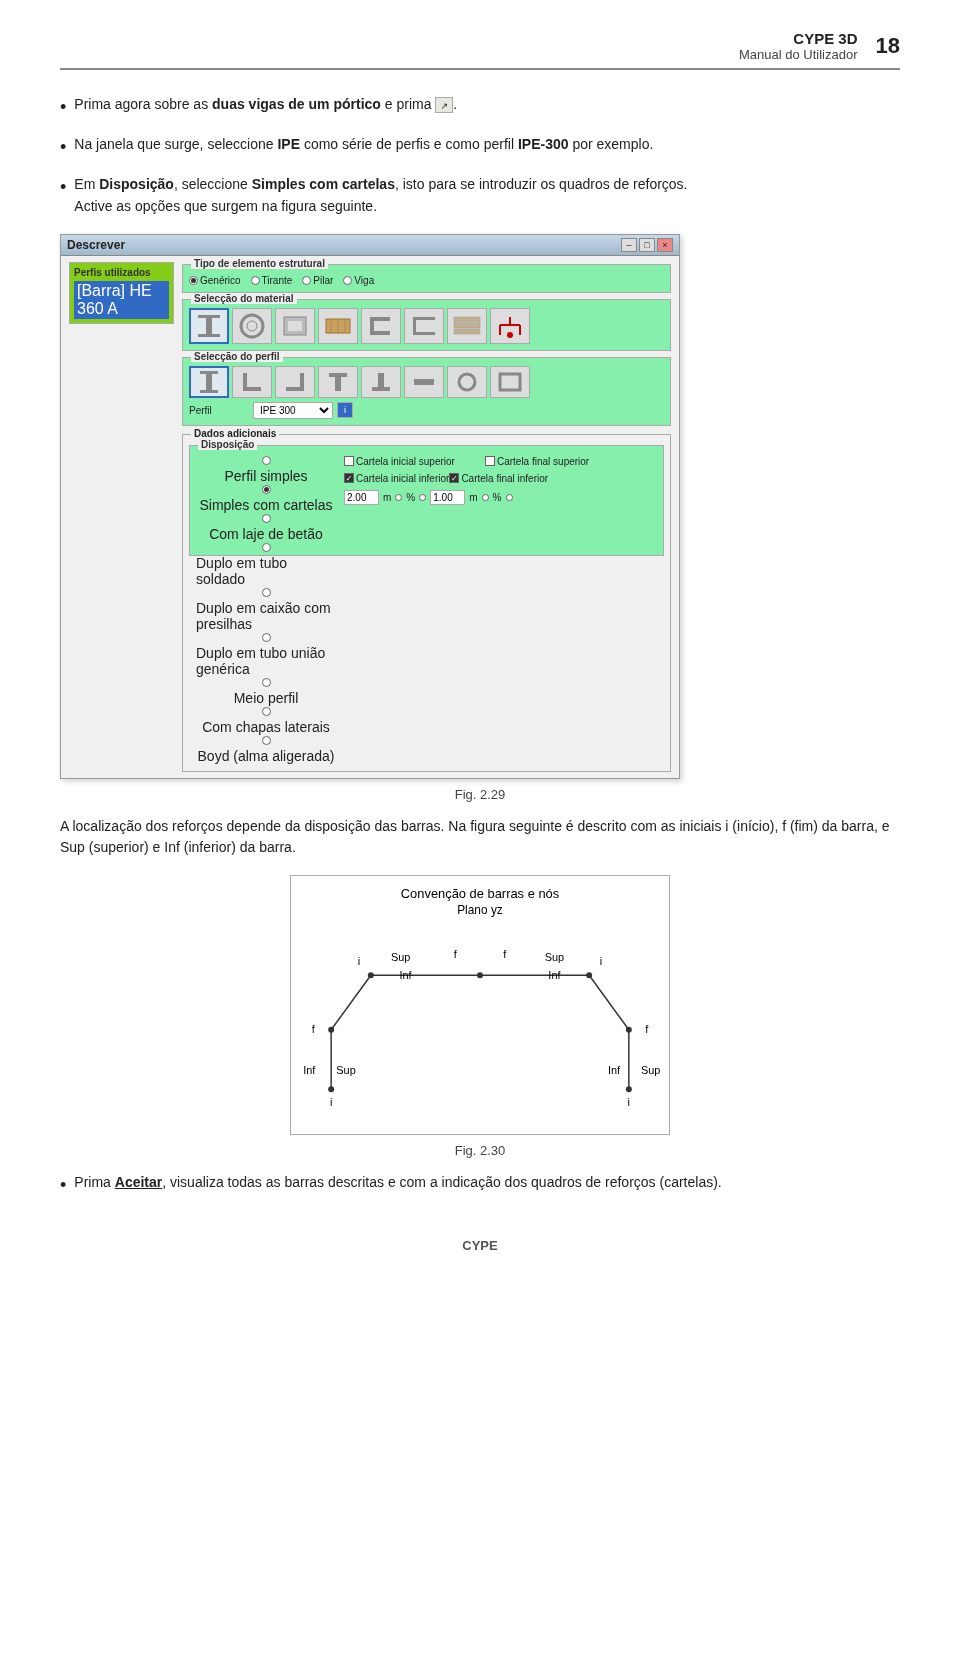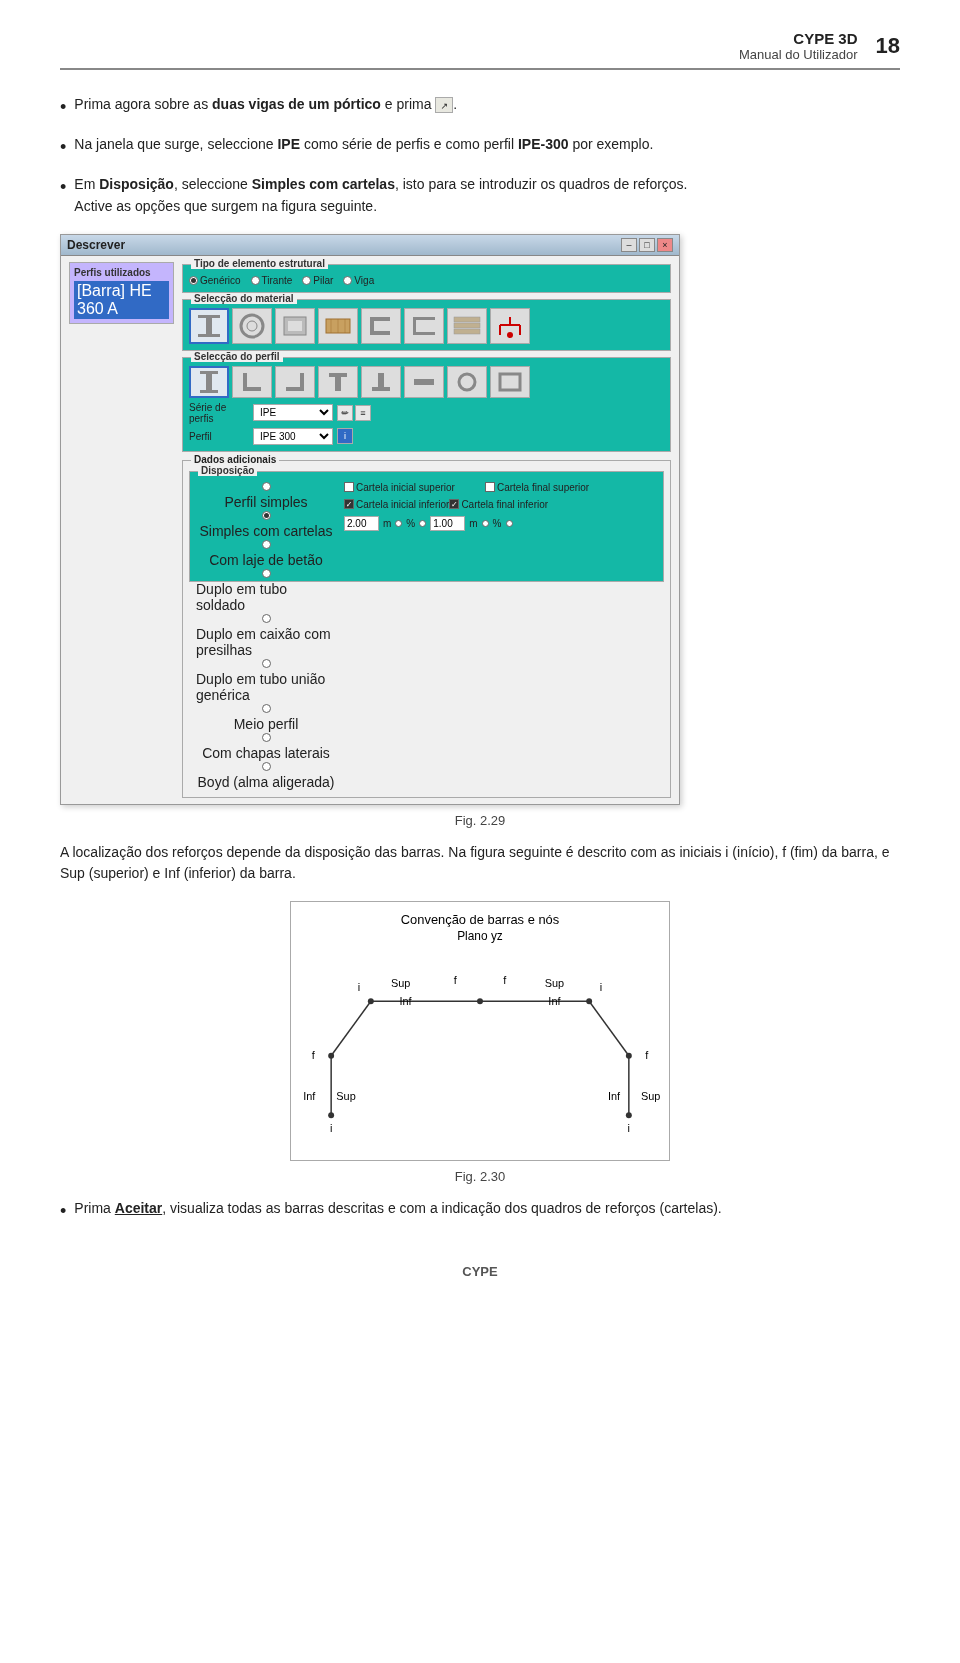--- a/index.html
+++ b/index.html
@@ -112,21 +112,21 @@
     }
     .dialog-left {
       float: left;
       width: 105px;
       margin-right: 8px;
     }
     .dialog-right {
       margin-left: 113px;
     }
     .side-panel {
-      background: #c4b5fd;
+      background: #84cc16;
       border: 1px solid #aaa;
       padding: 4px;
       font-size: 10px;
       min-height: 60px;
       margin-bottom: 0;
     }
     .side-panel-title {
       font-size: 10px;
       font-weight: bold;
       color: #333;
@@ -134,21 +134,21 @@
     }
     .side-panel-item {
       background: #316ac5;
       color: white;
       padding: 1px 3px;
       font-size: 16px;
     }
     .group-box {
       border: 1px solid #aaa;
       margin-bottom: 6px;
-      background: #14b8a6;
+      background: #86efac;
       padding: 4px 18px 6px 6px;
       position: relative;
     }
     .group-box-title {
       font-size: 10px;
       font-weight: bold;
       color: #333;
       background: #f0f0f0;
       position: absolute;
       top: -7px;
@@ -564,30 +564,20 @@
                     <circle cx="15" cy="13" r="8" fill="none" stroke="#888" stroke-width="3"></circle>
                   </svg>
               </div>
               <div class="prof-icon">
                 <svg width="30" height="26" viewBox="0 0 30 26">
                     <rect x="5" y="5" width="20" height="16" fill="none" stroke="#888" stroke-width="3"></rect>
                   </svg>
               </div>
             </div>
 
-            <div class="field-row">
-              <span class="field-label">Série de perfis</span>
-              <select class="field-select">
-                <option>IPE</option>
-              </select>
-              <div class="field-icons">
-                <div class="small-btn">✏</div>
-                <div class="small-btn">≡</div>
-              </div>
-            </div>
             <div class="field-row">
               <span class="field-label">Perfil</span>
               <select class="field-select">
                 <option>IPE 300</option>
               </select>
               <div class="field-icons">
                 <div class="small-btn" style="background:#316ac5;color:white;">i</div>
               </div>
             </div>
           </div>

